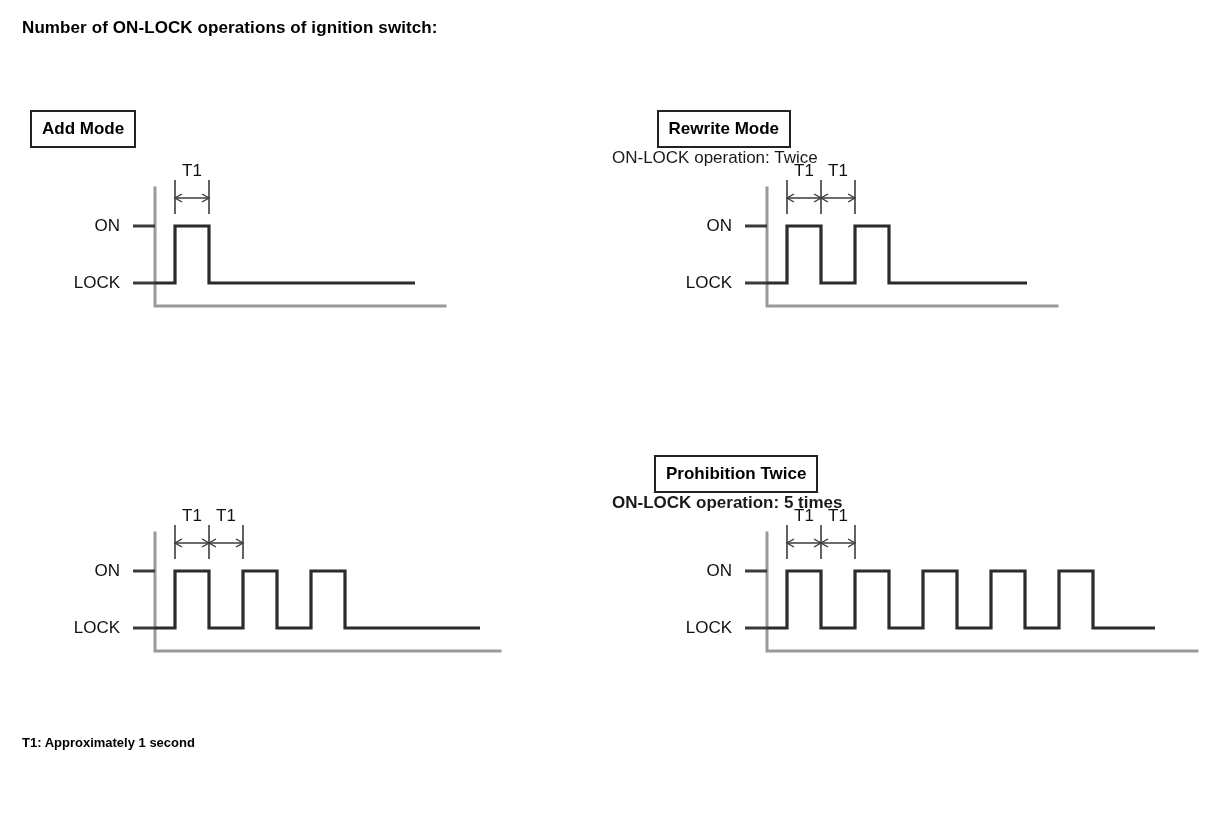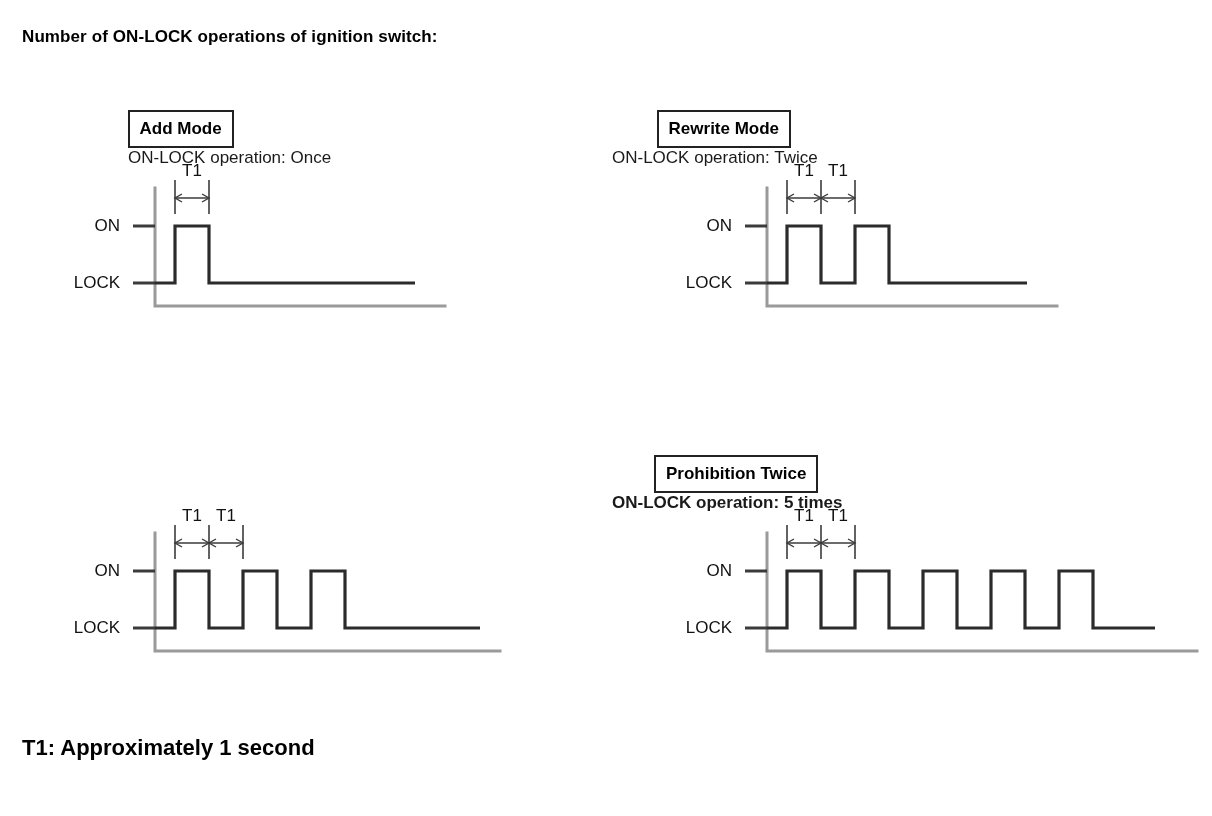--- a/index.html
+++ b/index.html
@@ -12,21 +12,21 @@
     height: 816px;
     position: relative;
     font-family: "Liberation Sans", sans-serif;
     color: #000000;
     overflow: hidden;
   }
 
   .page-title {
     position: absolute;
     left: 22px;
-    top: 27px;
+    top: 18px;
     font-size: 17px;
     font-weight: bold;
     letter-spacing: 0.1px;
     white-space: nowrap;
   }
 
   .panel {
     position: absolute;
     width: 600px;
     height: 330px;
@@ -119,34 +119,33 @@
     font-family: "Liberation Sans", sans-serif;
     font-size: 17px;
     fill: #111111;
     text-anchor: middle;
   }
 
   .footnote {
     position: absolute;
     left: 22px;
     top: 735px;
-    font-size: 22px;
+    font-size: 13px;
     font-weight: bold;
     white-space: nowrap;
   }
 </style>
 </head>
 <body>
 
 <div class="page-title">Number of ON-LOCK operations of ignition switch:</div>
 
 <div class="panel col-left row-top">
   <div class="panel-header">
     <div class="mode-box" style="margin-left:30px;">Add Mode</div>
-    <div class="op-count" style="margin-left:128px;">ON-LOCK operation: Once</div>
   </div>
   <div class="wave-wrap">
     <svg class="wave-svg" width="600" height="230" viewBox="0 0 600 230">
         <path d="M 155 22 L 155 140 L 445 140" class="axis-line"></path>
         <line x1="133" y1="60" x2="155" y2="60" class="tick-line"></line>
         <line x1="133" y1="117" x2="155" y2="117" class="tick-line"></line>
         <text x="120" y="61" class="level-label">ON</text>
         <text x="120" y="118" class="level-label">LOCK</text>
         <path d="M 155 117 L 175 117 L 175 60 L 209 60 L 209 117 L 415 117" class="signal-line"></path>
         <line x1="175" y1="14" x2="175" y2="48" class="dim-ext"></line>

